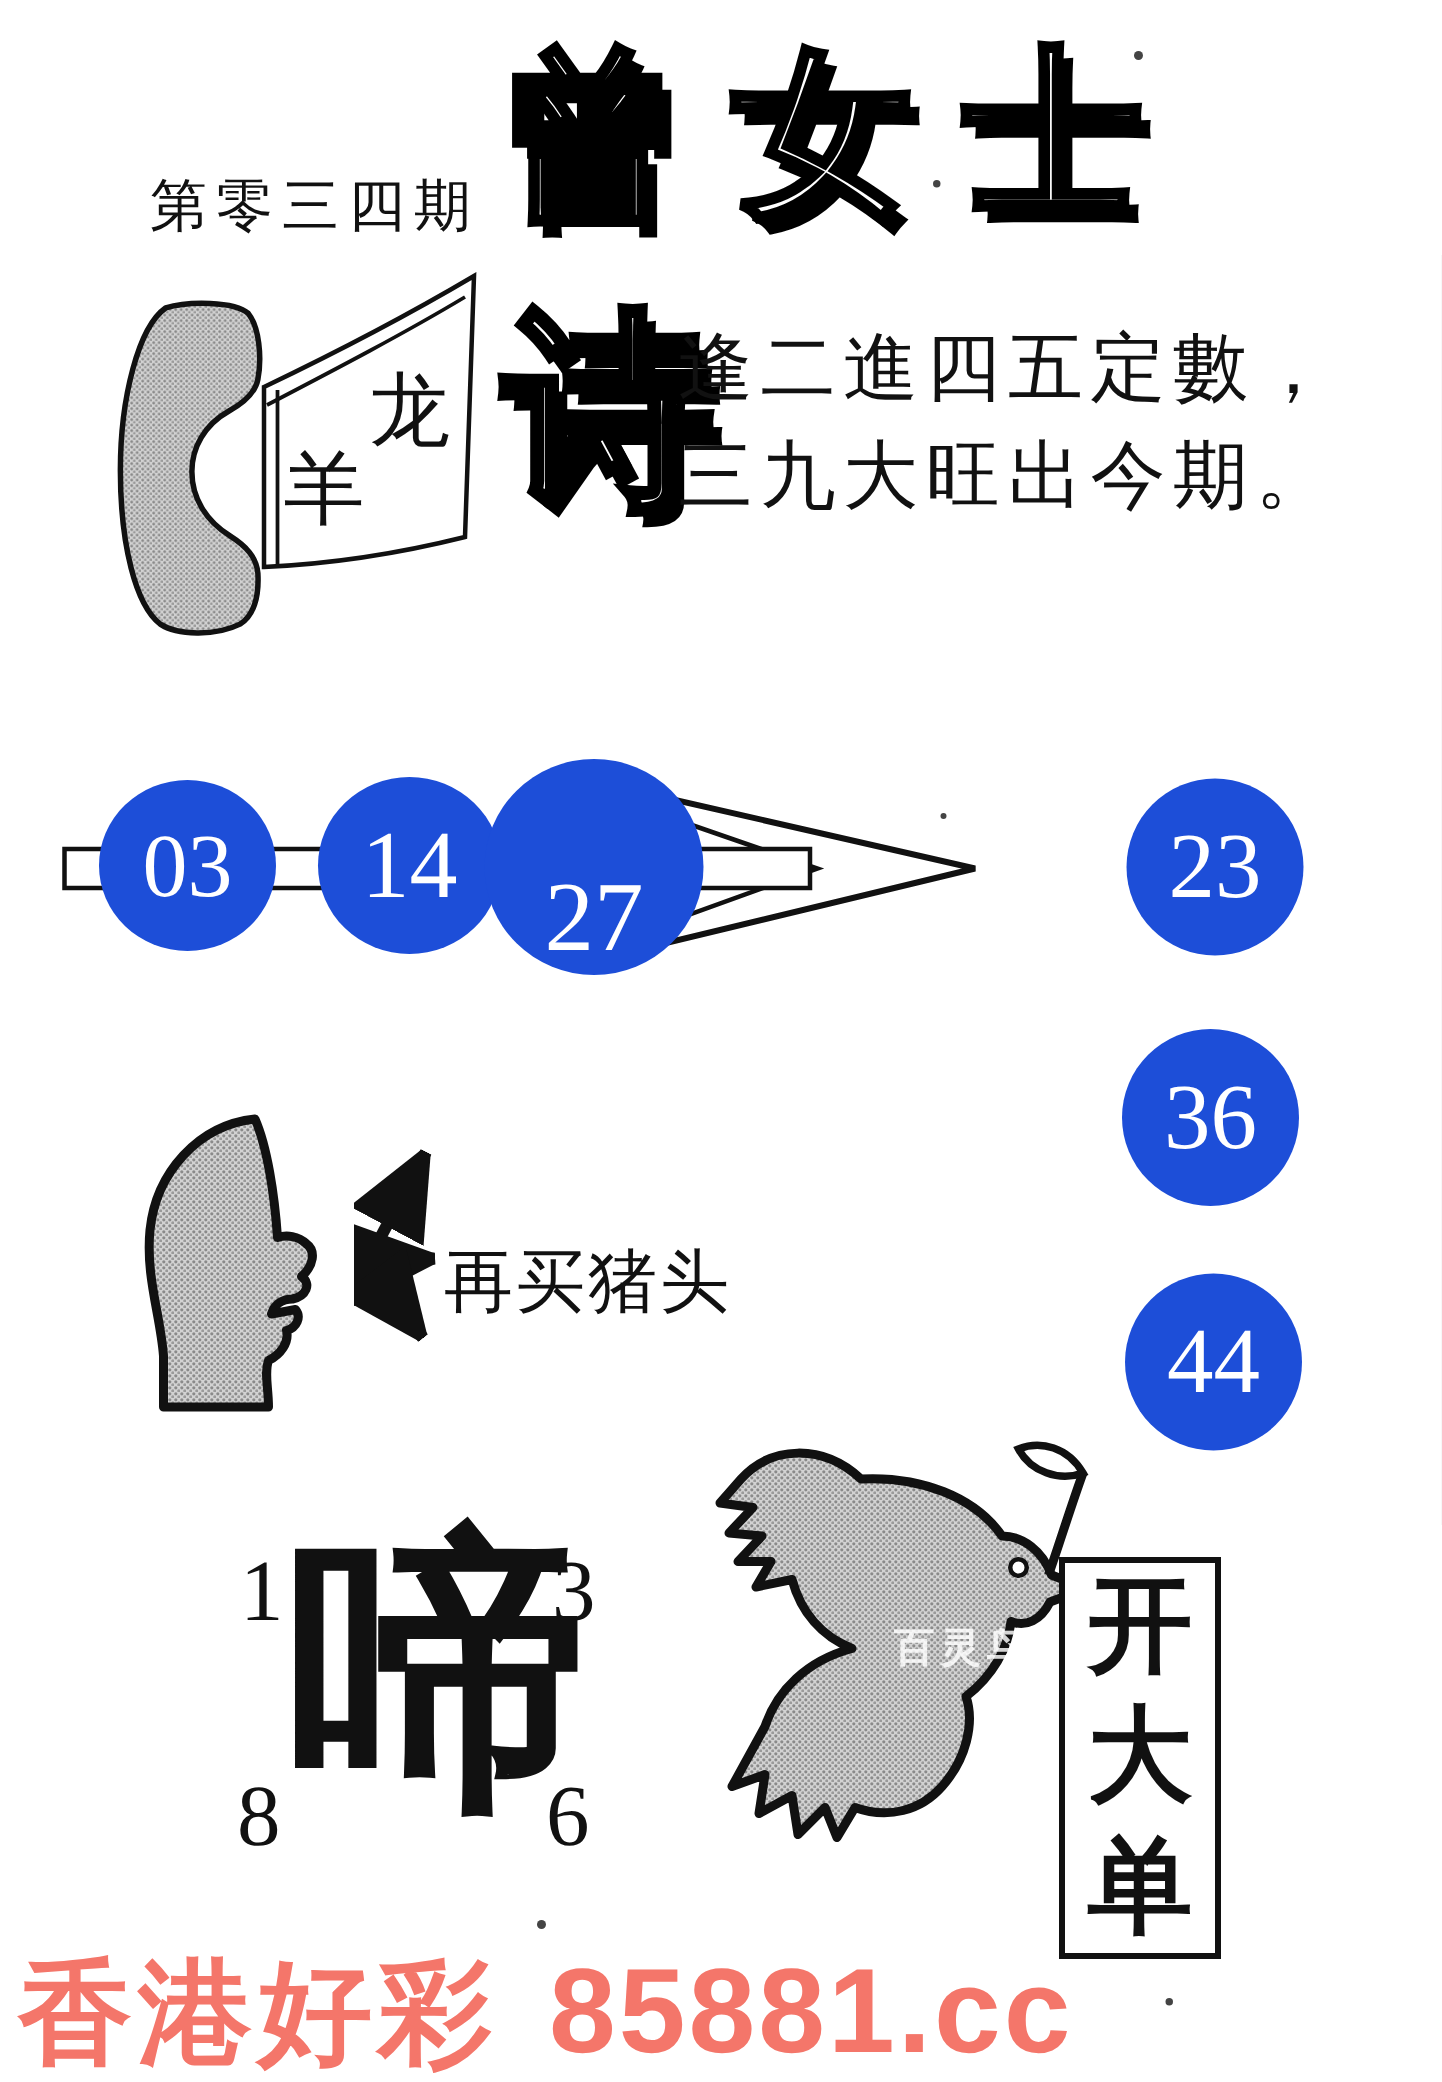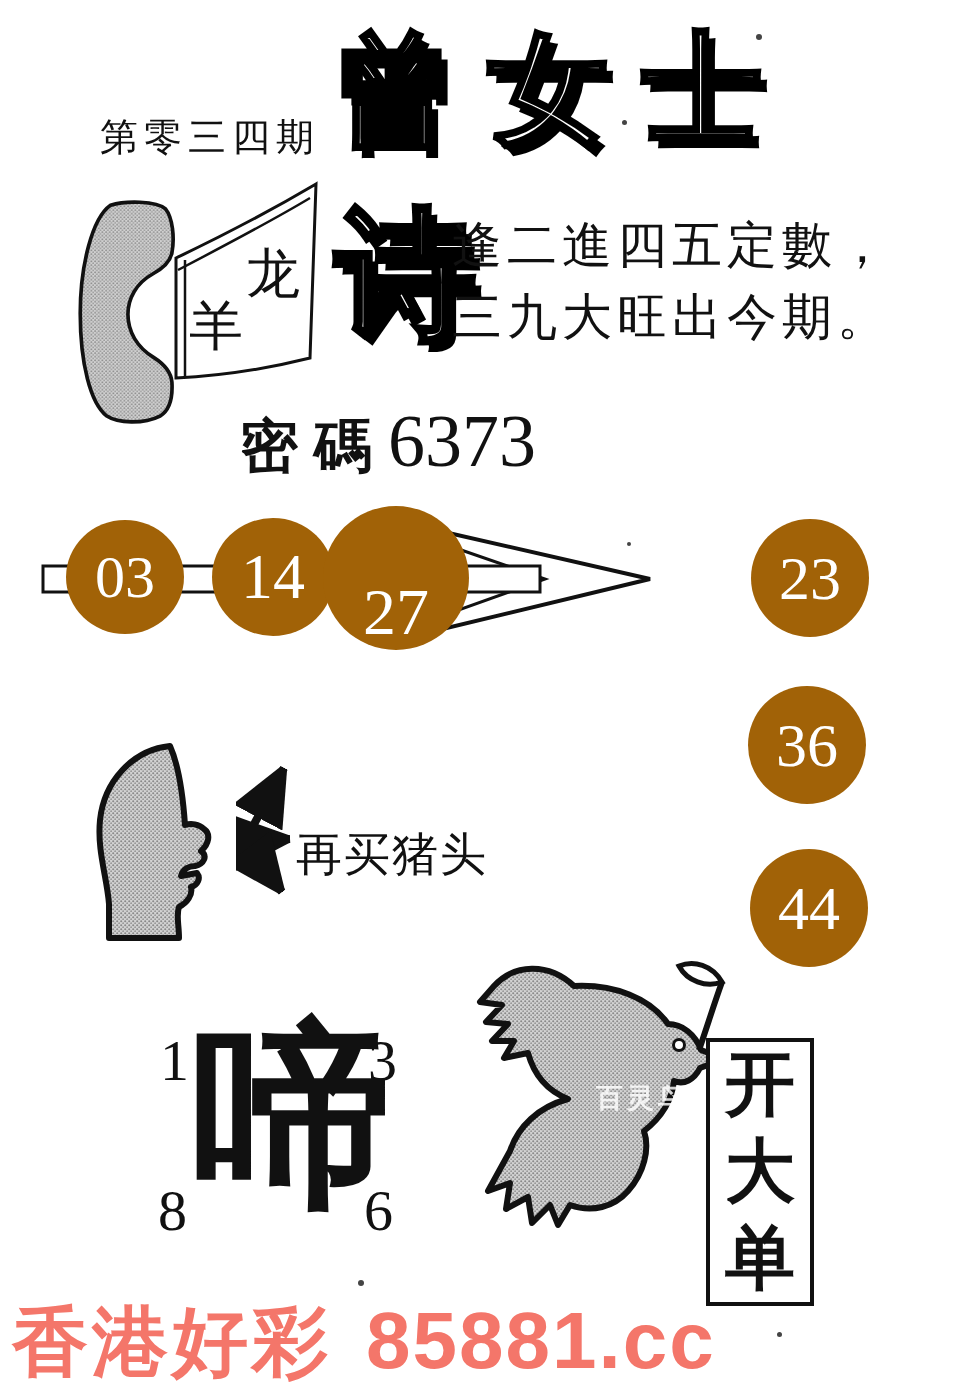--- a/index.html
+++ b/index.html
@@ -30,21 +30,21 @@
   .poem-line1 { top:220px; }
   .poem-line2 { top:292px; }
 
   .code-row { left:240px; top:404px; display:flex; align-items:baseline; }
   .code-label { font-size:58px; font-weight:700; letter-spacing:16px; }
   .code-value { font-size:74px; line-height:1; }
 
   
   .arrow-row { left:40px; top:510px; width:625px; height:148px; }
   .num-circle {
-    position:absolute; background:#a16207; border-radius:50%;
+    position:absolute; background:#1d4ed8; border-radius:50%;
     display:flex; align-items:center; justify-content:center;
     color:#fff; font-family:"Liberation Serif","DejaVu Serif",serif;
   }
   .c1 { left:26px;  top:10px;  width:118px; height:114px; font-size:60px; }
   .c2 { left:172px; top:8px;   width:122px; height:118px; font-size:64px; }
   .c3 { left:283px; top:-4px;  width:146px; height:144px; font-size:66px;align-items:flex-end; }
 
   .side-circle { width:118px; height:118px; font-size:62px; }
   .s1 { left:751px; top:519px; }
   .s2 { left:748px; top:686px; }
@@ -118,24 +118,20 @@
     <path d="M8,94 C54,70 100,46 140,22" fill="none" stroke="#111" stroke-width="2.5"></path>
     <path d="M15,84 L15,200" fill="none" stroke="#111" stroke-width="2.5"></path>
   </svg>
   <div class="abs zodiac zodiac-top">龙</div>
   <div class="abs zodiac zodiac-bottom">羊</div>
 
   <div class="abs outline-char poem-char">诗</div>
   <div class="abs poem-line poem-line1">逢二進四五定數，</div>
   <div class="abs poem-line poem-line2">三九大旺出今期。</div>
 
-  <div class="abs code-row">
-    <span class="code-label">密碼</span>
-    <span class="code-value">6373</span>
-  </div>
 
   <div class="abs arrow-row">
     <svg width="625" height="148" viewBox="0 0 625 148">
       <rect x="3" y="56" width="40" height="26" fill="#fff" stroke="#111" stroke-width="3"></rect>
       <polygon points="378,16 610,69 382,124" fill="#fff" stroke="#111" stroke-width="4"></polygon>
       <polygon points="398,32 505,69 402,106" fill="none" stroke="#111" stroke-width="3"></polygon>
       <rect x="30" y="56" width="470" height="26" fill="#fff" stroke="#111" stroke-width="3"></rect>
     </svg>
     <div class="num-circle c1">
         <span>03</span>

